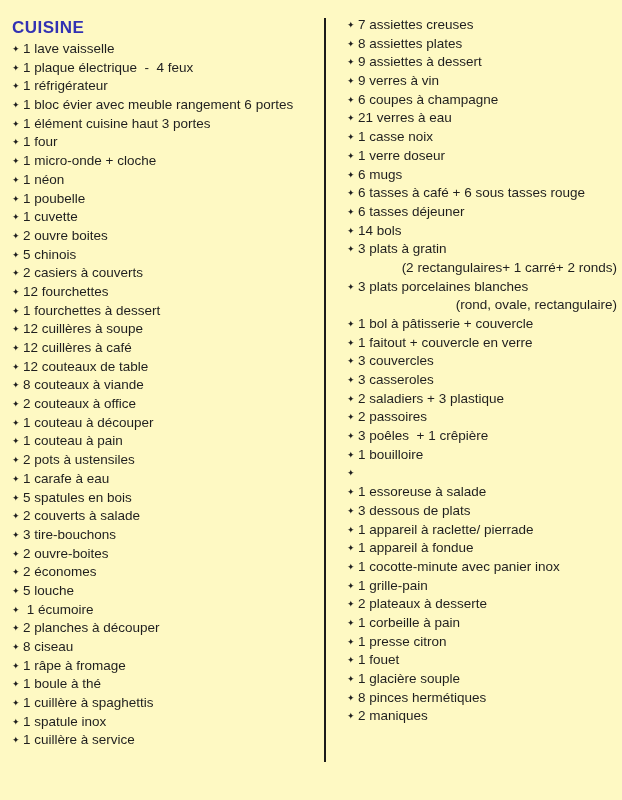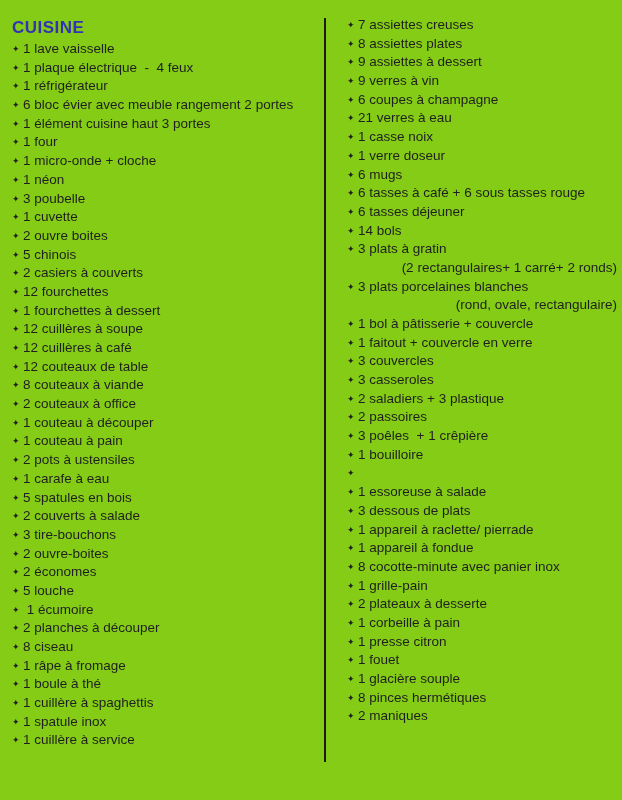--- a/index.html
+++ b/index.html
@@ -5,21 +5,21 @@
   * { margin: 0; padding: 0; box-sizing: border-box; }
   html, body { background: #ffffff; }
   body {
     font-family: "Liberation Sans", "DejaVu Sans", sans-serif;
     -webkit-font-smoothing: antialiased;
   }
   .page {
     position: relative;
     width: 622px;
     height: 800px;
-    background: #84cc16;
+    background: #fef9c3;
     overflow: hidden;
     color: #1f1f1f;
   }
   .divider {
     position: absolute;
     left: 324px;
     top: 18px;
     width: 2px;
     height: 744px;
     background: #1c1c1c;
@@ -83,21 +83,21 @@
           <span class="item-text">1 plaque électrique  -  4 feux</span>
         </li>
 
         <li class="line">
           <span class="bullet">✦</span>
           <span class="item-text">1 réfrigérateur</span>
         </li>
 
         <li class="line">
           <span class="bullet">✦</span>
-          <span class="item-text">6 bloc évier avec meuble rangement 2 portes</span>
+          <span class="item-text">1 bloc évier avec meuble rangement 6 portes</span>
         </li>
 
         <li class="line">
           <span class="bullet">✦</span>
           <span class="item-text">1 élément cuisine haut 3 portes</span>
         </li>
 
         <li class="line">
           <span class="bullet">✦</span>
           <span class="item-text">1 four</span>
@@ -108,21 +108,21 @@
           <span class="item-text">1 micro-onde + cloche</span>
         </li>
 
         <li class="line">
           <span class="bullet">✦</span>
           <span class="item-text">1 néon</span>
         </li>
 
         <li class="line">
           <span class="bullet">✦</span>
-          <span class="item-text">3 poubelle</span>
+          <span class="item-text">1 poubelle</span>
         </li>
 
         <li class="line">
           <span class="bullet">✦</span>
           <span class="item-text">1 cuvette</span>
         </li>
 
         <li class="line">
           <span class="bullet">✦</span>
           <span class="item-text">2 ouvre boites</span>
@@ -407,21 +407,21 @@
           <span class="item-text">1 appareil à raclette/ pierrade</span>
         </li>
 
         <li class="line">
           <span class="bullet">✦</span>
           <span class="item-text">1 appareil à fondue</span>
         </li>
 
         <li class="line">
           <span class="bullet">✦</span>
-          <span class="item-text">8 cocotte-minute avec panier inox</span>
+          <span class="item-text">1 cocotte-minute avec panier inox</span>
         </li>
 
         <li class="line">
           <span class="bullet">✦</span>
           <span class="item-text">1 grille-pain</span>
         </li>
 
         <li class="line">
           <span class="bullet">✦</span>
           <span class="item-text">2 plateaux à desserte</span>

